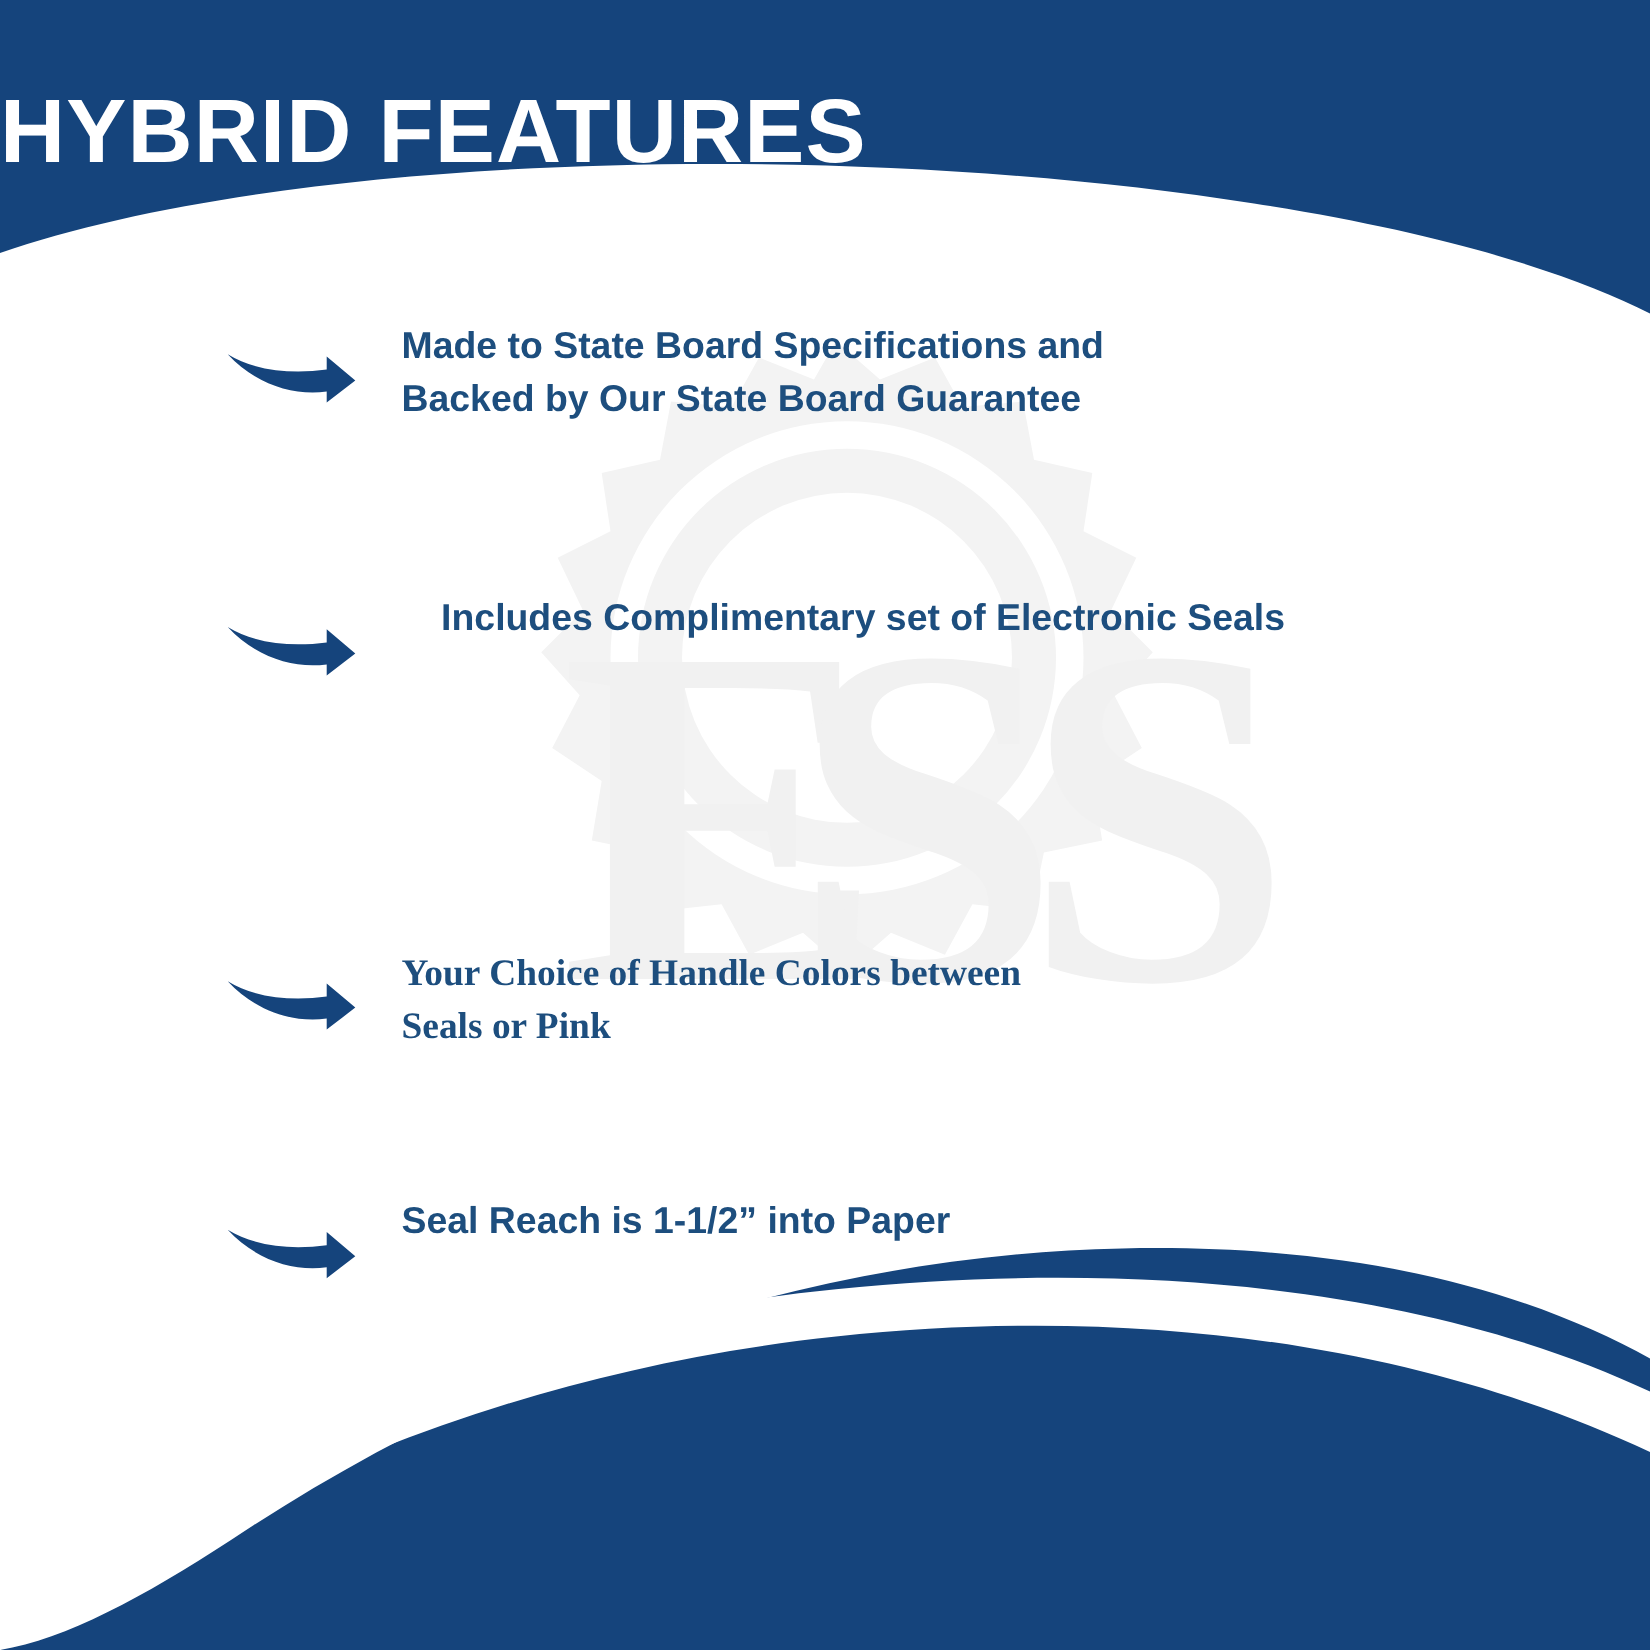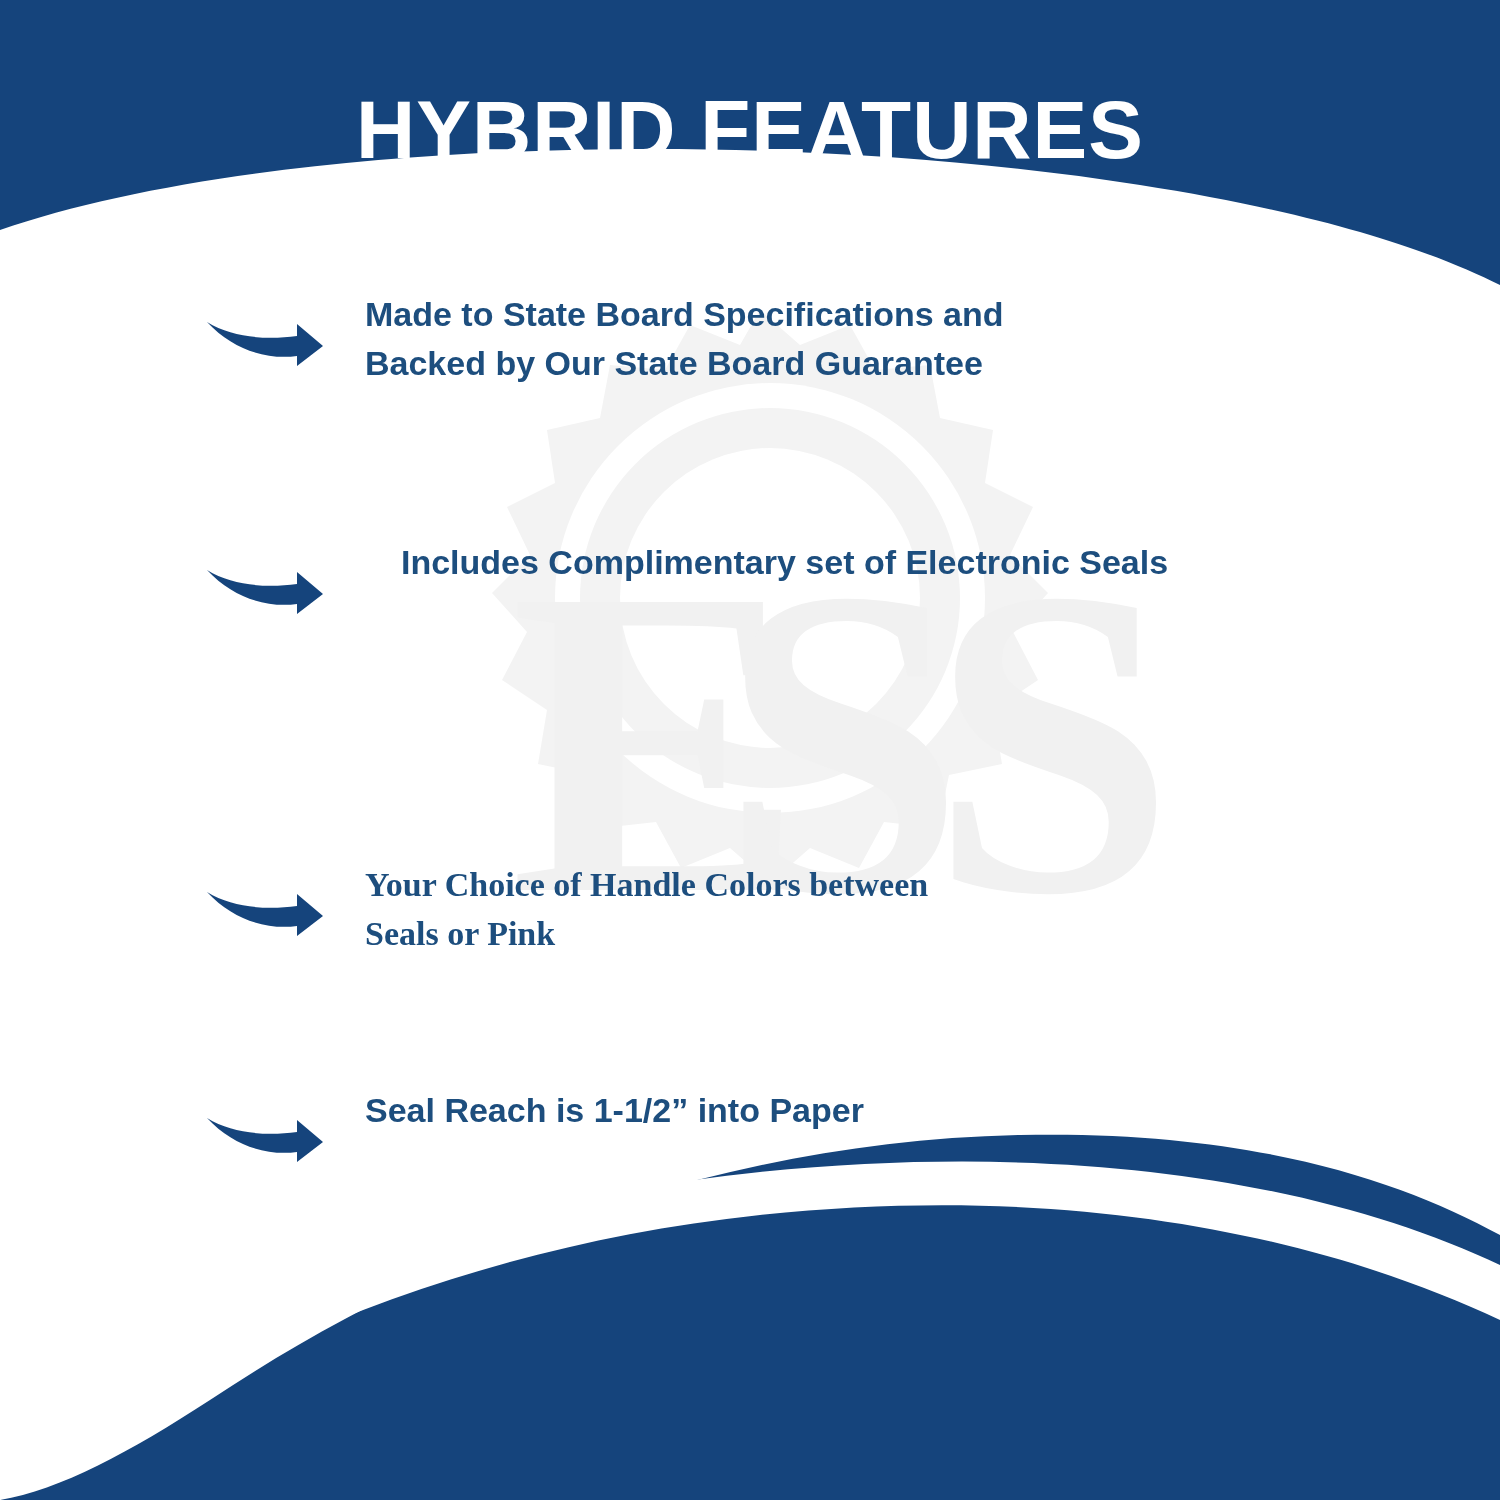--- a/index.html
+++ b/index.html
@@ -32,24 +32,24 @@
     position: absolute;
     left: 330px;
     top: 250px;
     width: 860px;
     height: 1010px;
     opacity: 1;
     pointer-events: none;
   }
   .title {
     position: absolute;
-    top: 32px;
+    top: 22px;
     left: 0;
     width: 1500px;
-    text-align: center;
+    text-align: left;
     color: #ffffff;
     font-size: 82px;
     font-weight: bold;
     letter-spacing: 1px;
     line-height: 1.05;
   }
   .features {
     position: absolute;
     left: 0;
     top: 270px;

